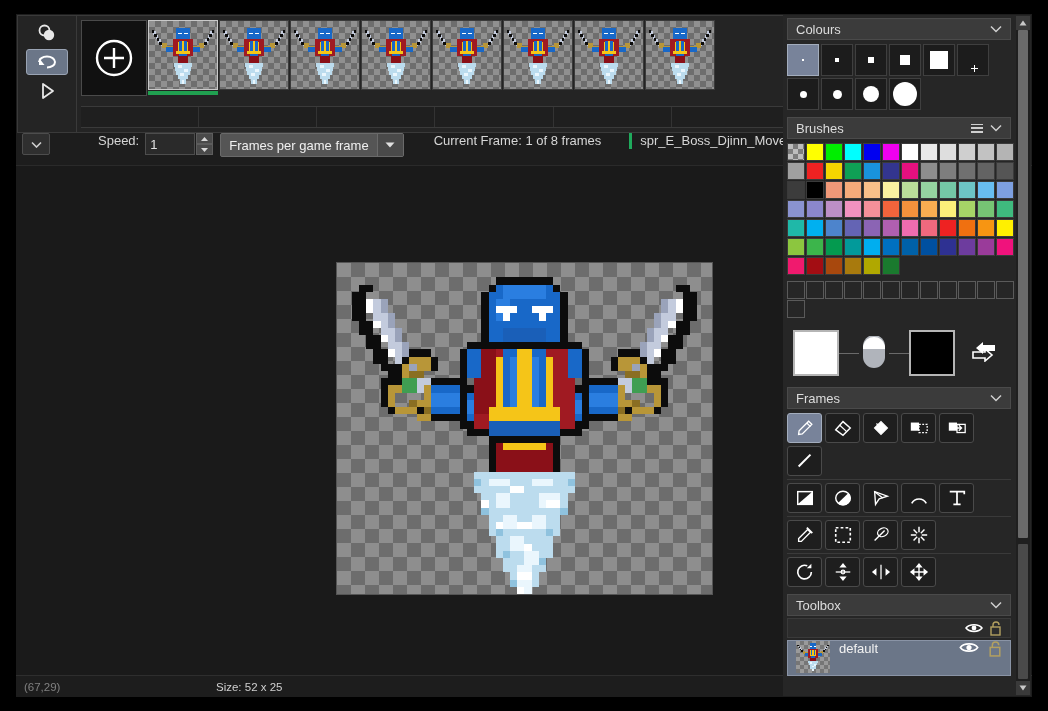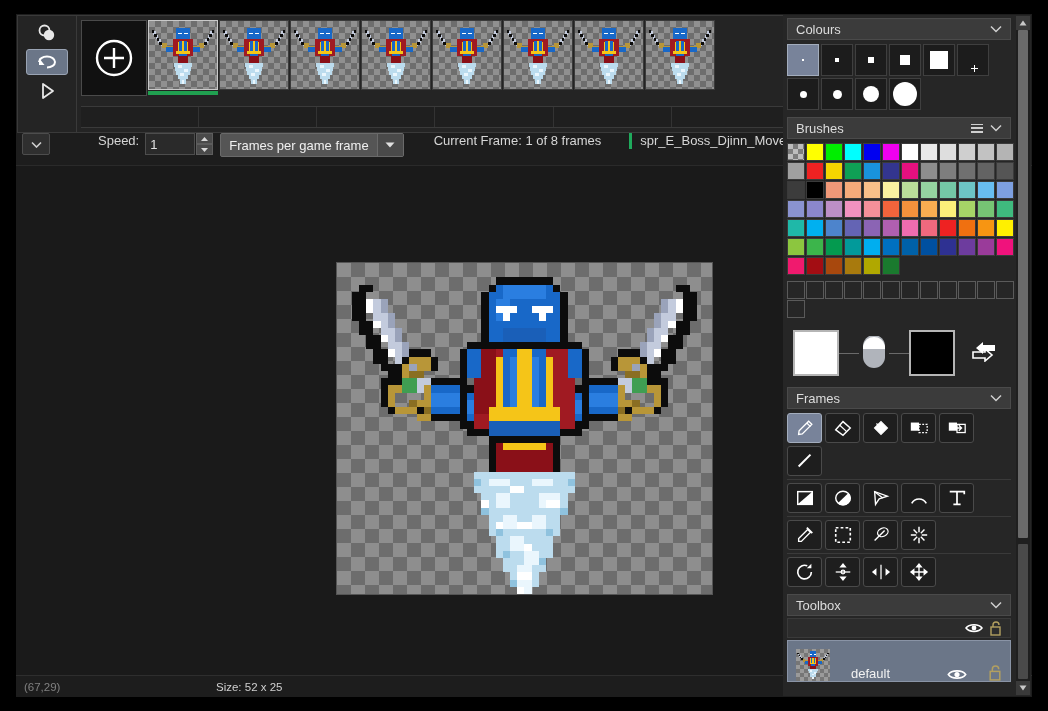--- a/index.html
+++ b/index.html
@@ -201,22 +201,22 @@
   }
   .tool.sel { background: #78839a; border-color: #a3adbd; }
   .tool-sep { width: 100%; height: 1px; background: #3a3a3a; margin: 3px 0; }
   
   .layer-bar {
     height: 20px; background: #2c2c2c; border: 1px solid #3a3a3a;
     display: flex; align-items: center; justify-content: flex-end; gap: 6px; padding-right: 8px;
     margin: 2px 4px 0 4px;
   }
   .layer-row {
-    height: 42px; background: #6b7688; border: 1px solid #8a94a6;
-    display: flex; align-items: flex-end; gap: 21px; padding: 0 8px;
+    height: 36px; background: #6b7688; border: 1px solid #8a94a6;
+    display: flex; align-items: flex-start; gap: 9px; padding: 0 8px;
     margin: 2px 4px 0 4px;
   }
   .layer-thumb {
     width: 34px; height: 32px; position: relative; overflow: hidden;
     background-color: #9a9a9a;
     background-image:
       linear-gradient(45deg, #767676 25%, transparent 25%, transparent 75%, #767676 75%),
       linear-gradient(45deg, #767676 25%, transparent 25%, transparent 75%, #767676 75%);
     background-size: 8px 8px; background-position: 0 0, 4px 4px;
   }

